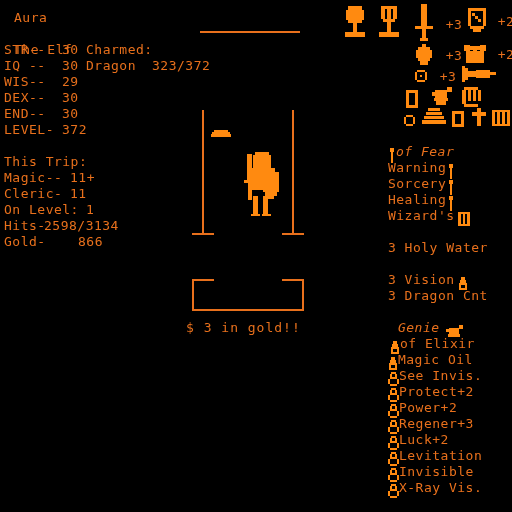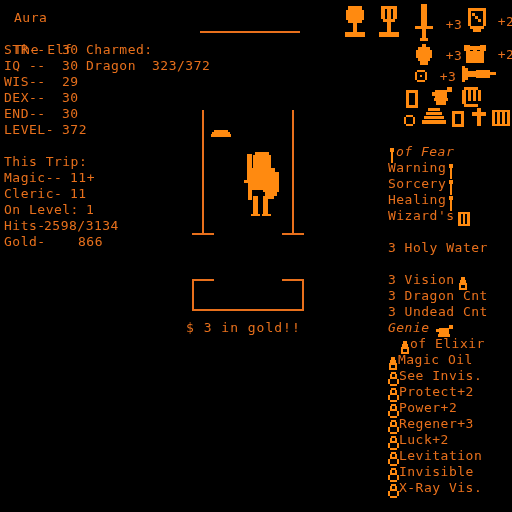--- a/index.html
+++ b/index.html
@@ -357,34 +357,31 @@
         <i style="left:3px;top:0;width:4px;height:3px;"></i>
         <i style="left:2px;top:3px;width:6px;height:3px;"></i>
         <i style="left:1px;top:6px;width:8px;height:7px;"></i>
         <i style="left:3px;top:8px;width:4px;height:3px;background:#000;"></i>
       </span>
     </div>
 
     <div class="line" style="top:272px;left:2px;">
       <span class="ptxt">3 Dragon Cnt</span>
     </div>
-    <div class="line" style="top:288px;left:2px;">
-      <span class="ptxt">3 Undead Cnt</span>
-    </div>
-
-    <div class="line" style="top:304px;left:2px;font-style:italic;">
+
+    <div class="line" style="top:304px;left:12px;font-style:italic;">
       <span class="ptxt">Genie</span><span class="ico" style="width:20px;height:14px;top:3px;margin-left:6px;">
         <i style="left:3px;top:3px;width:10px;height:6px;"></i>
         <i style="left:13px;top:0;width:4px;height:4px;"></i>
         <i style="left:0;top:4px;width:3px;height:3px;"></i>
         <i style="left:2px;top:9px;width:12px;height:3px;"></i>
       </span>
     </div>
 
-    <div class="line" style="top:320px;left:14px;">
+    <div class="line" style="top:320px;left:4px;">
       <span class="ico" style="width:10px;height:14px;top:3px;">
         <i style="left:3px;top:0;width:4px;height:3px;"></i>
         <i style="left:2px;top:3px;width:6px;height:3px;"></i>
         <i style="left:1px;top:6px;width:8px;height:7px;"></i>
         <i style="left:3px;top:8px;width:4px;height:3px;background:#000;"></i>
       </span><span class="ptxt">of Elixir</span>
     </div>
     <div class="line" style="top:336px;left:2px;">
       <span class="ico" style="width:10px;height:14px;top:3px;">
         <i style="left:3px;top:0;width:4px;height:3px;"></i>

